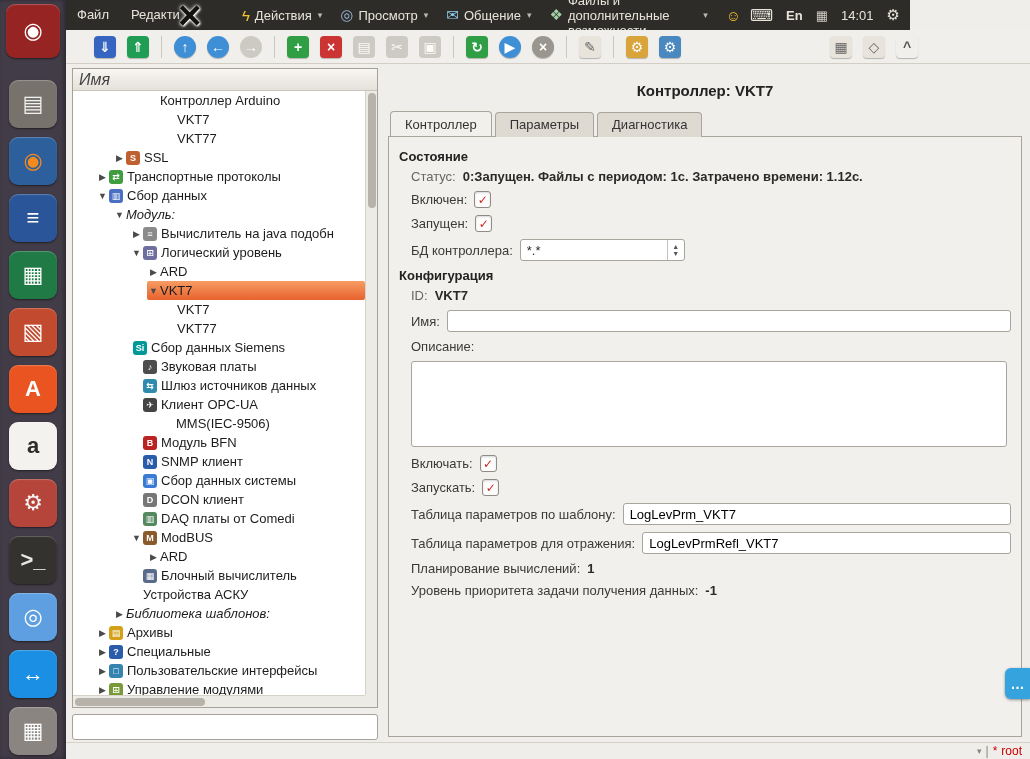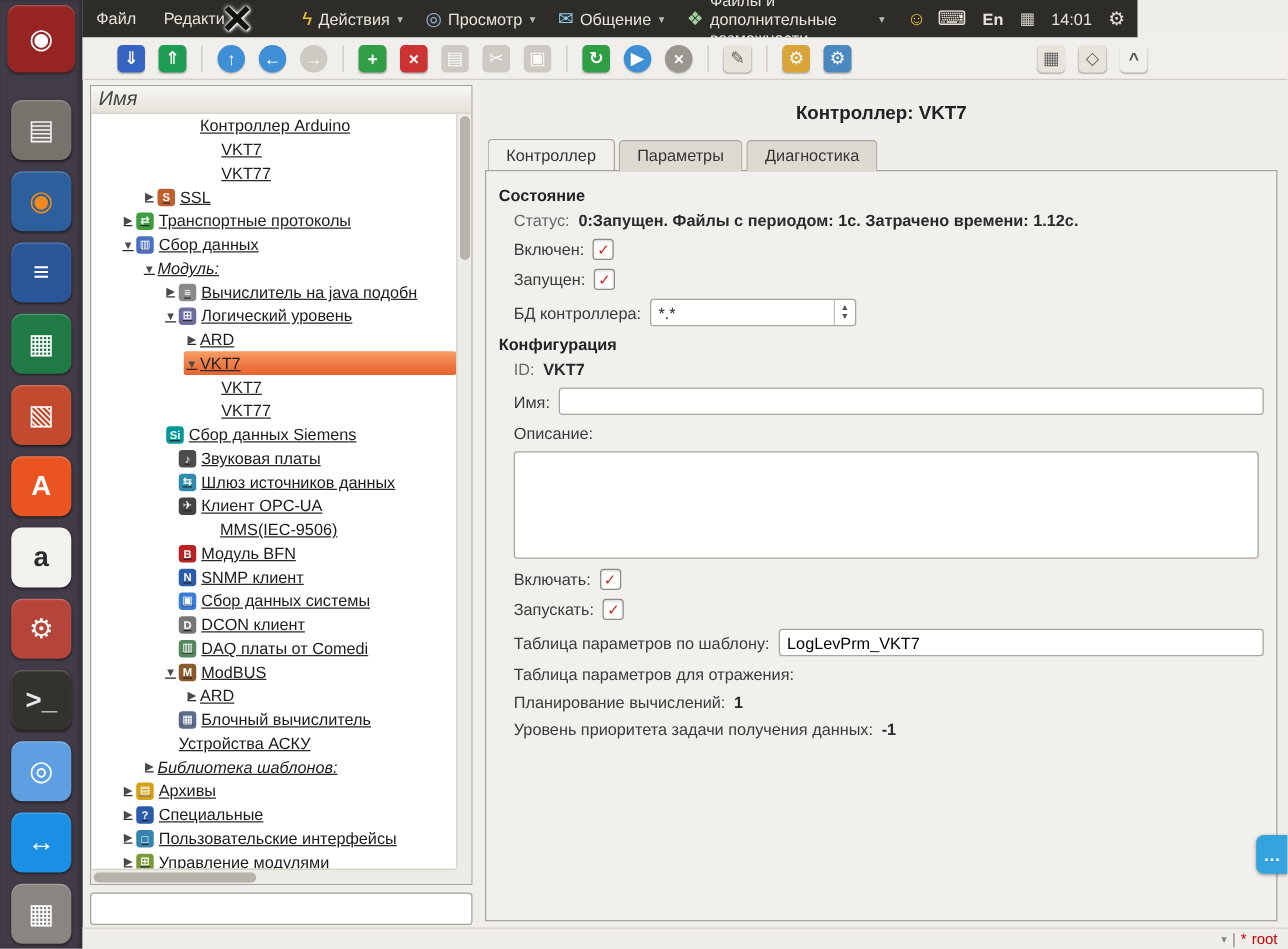--- a/index.html
+++ b/index.html
@@ -41,21 +41,21 @@
   .tb-btn.disabled .tb-glyph{box-shadow:none;opacity:.75;}
   .tb-sep{width:1px;height:22px;background:#ccc8c0;margin:0 3px;flex-shrink:0;}
   .tb-spacer{flex:1;}
   
   .content{position:absolute;left:66px;top:64px;right:0;bottom:16px;}
   
   .tree-panel{position:absolute;left:6px;top:4px;width:306px;height:640px;background:#fff;
     border:1px solid #a6a199;box-sizing:border-box;}
   .tree-header{height:21px;line-height:21px;background:linear-gradient(#f8f6f3,#e5e1da);
     border-bottom:1px solid #c9c5bd;font-size:16px;color:#444;padding-left:6px;font-style:italic;}
-  .tree-body{position:absolute;top:22px;left:0;right:12px;bottom:12px;overflow:hidden;text-decoration:underline;}
+  .tree-body{position:absolute;top:22px;left:0;right:12px;bottom:12px;overflow:hidden;}
   .tree-row{display:flex;height:19px;align-items:center;box-sizing:border-box;}
   .tr-inner{display:flex;align-items:center;flex:1;height:100%;white-space:nowrap;overflow:hidden;}
   .tree-row.selected .tr-inner{background:linear-gradient(#f79c63,#e7622e);border-radius:2px;}
   .expander{width:13px;font-size:9px;color:#4a4a4a;text-align:center;flex-shrink:0;}
   .t-icon{width:14px;height:14px;border-radius:3px;margin-right:4px;display:flex;align-items:center;
     justify-content:center;font-size:9px;color:#fff;flex-shrink:0;font-weight:bold;}
   .t-label{white-space:nowrap;color:#1c1c1c;}
   .t-label.italic{font-style:italic;}
   .vscroll{position:absolute;top:22px;right:0;bottom:12px;width:12px;background:#edebe6;border-left:1px solid #d6d2ca;box-sizing:border-box;}
   .vthumb{position:absolute;top:2px;left:2px;width:8px;height:115px;background:#b7b3aa;border-radius:4px;}
@@ -524,20 +524,21 @@
         </span>
       </div>
 
       <div class="frow">
         <span class="lbl">Таблица параметров по шаблону:</span>
         <input class="text-input" value="LogLevPrm_VKT7" style="">
       </div>
 
       <div class="frow">
         <span class="lbl">Таблица параметров для отражения:</span>
+        <input class="text-input" value="LogLevPrmRefl_VKT7" style="">
       </div>
 
       <div class="frow">
         <span class="lbl">Планирование вычислений:</span>
         <span class="val-bold">1</span>
       </div>
 
       <div class="frow">
         <span class="lbl">Уровень приоритета задачи получения данных:</span>
         <span class="val-bold">-1</span>

